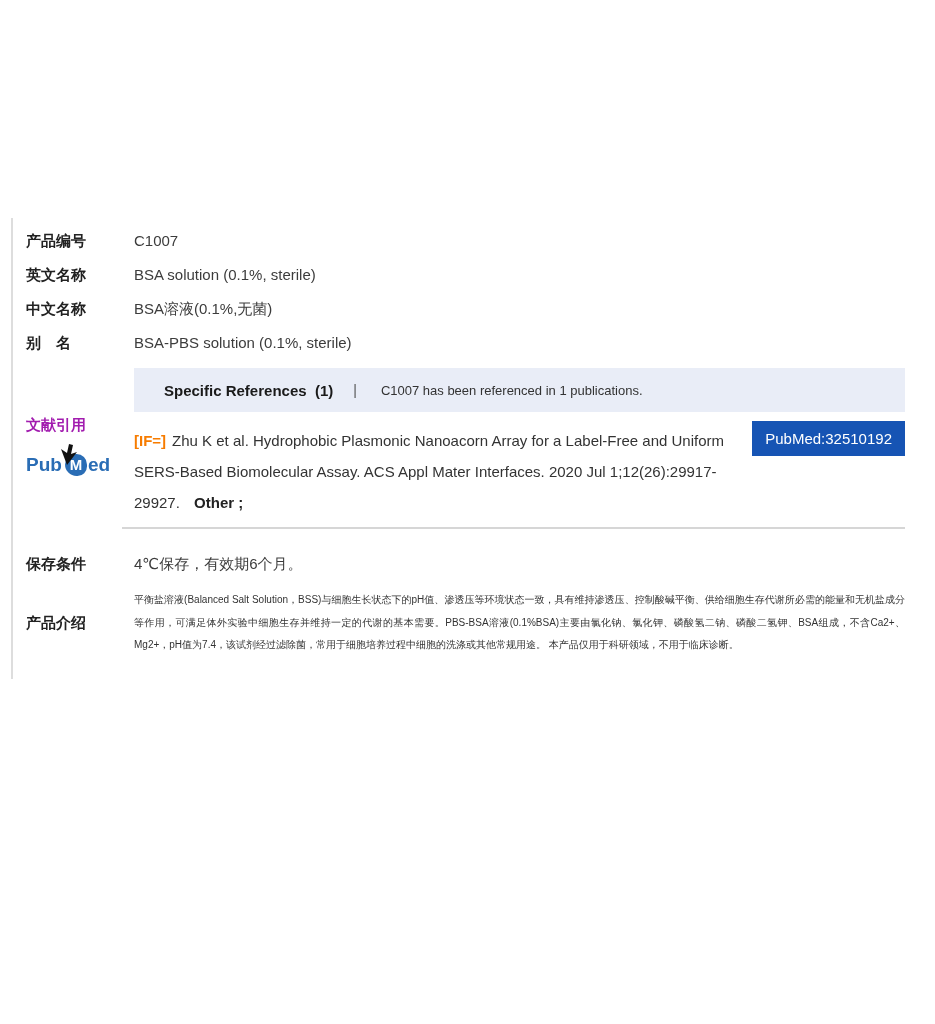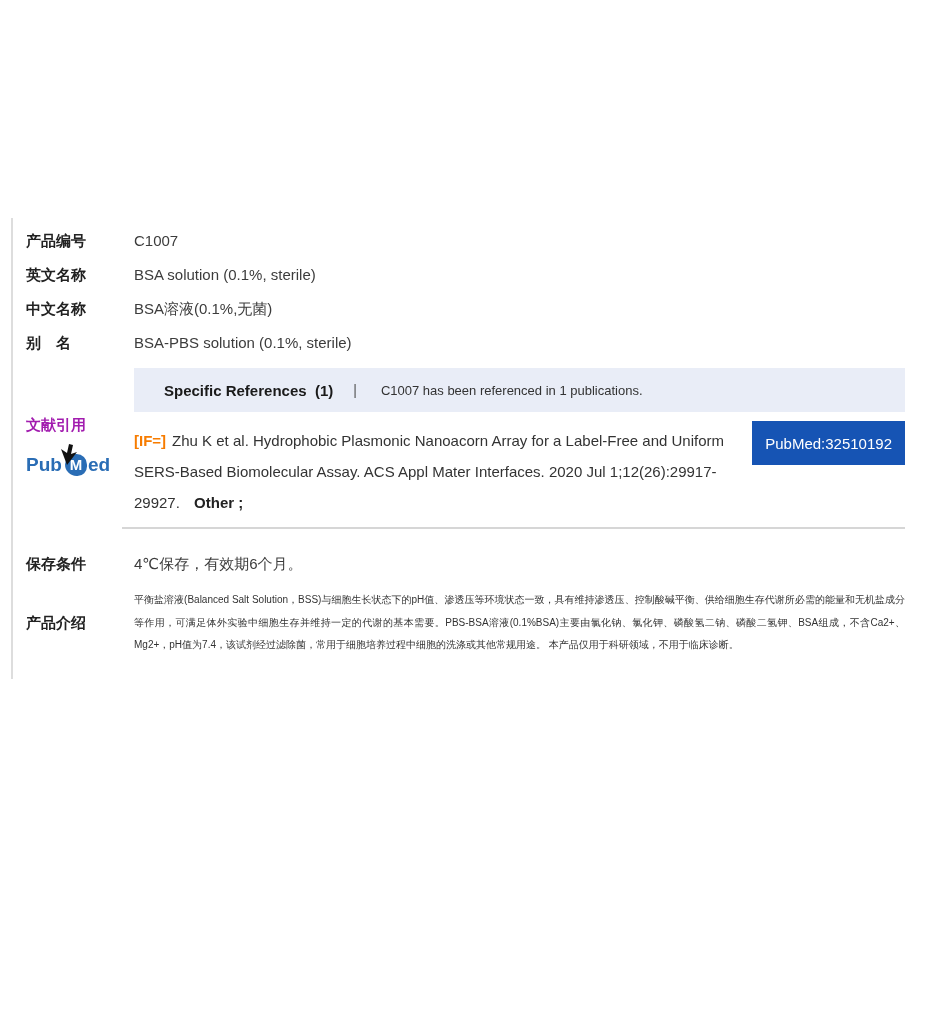--- a/index.html
+++ b/index.html
@@ -45,21 +45,21 @@
   }
   .refs-title { font-size:15px; font-weight:bold; color:#1a1a1a; white-space:pre; }
   .refs-sep { margin:0 24px 0 20px; color:#555; font-size:14px; }
   .refs-summary { font-size:13px; color:#333; }
   .citation-wrap { position:relative; padding-right:166px; min-height:100px; }
   .citation { font-size:15px; line-height:31px; color:#333; }
   .if-tag { color:#f77c00; font-weight:bold; margin-right:6px; }
   .cit-cat { font-weight:bold; color:#222; margin-left:10px; }
   .pubmed-btn {
     position:absolute; top:-4px; right:0;
-    height:44px; min-width:148px; padding:0 13px;
+    height:35px; min-width:148px; padding:0 13px;
     background:#1654b4; color:#fff; font-size:15px;
     display:flex; align-items:center; justify-content:center;
     border:none; cursor:pointer; text-decoration:none;
   }
   .divider {
     border:none; border-top:2px solid #d6d6d6;
     margin:2px 0 26px 96px;
   }
   .intro-text {
     flex:1; font-size:10px; color:#333;

